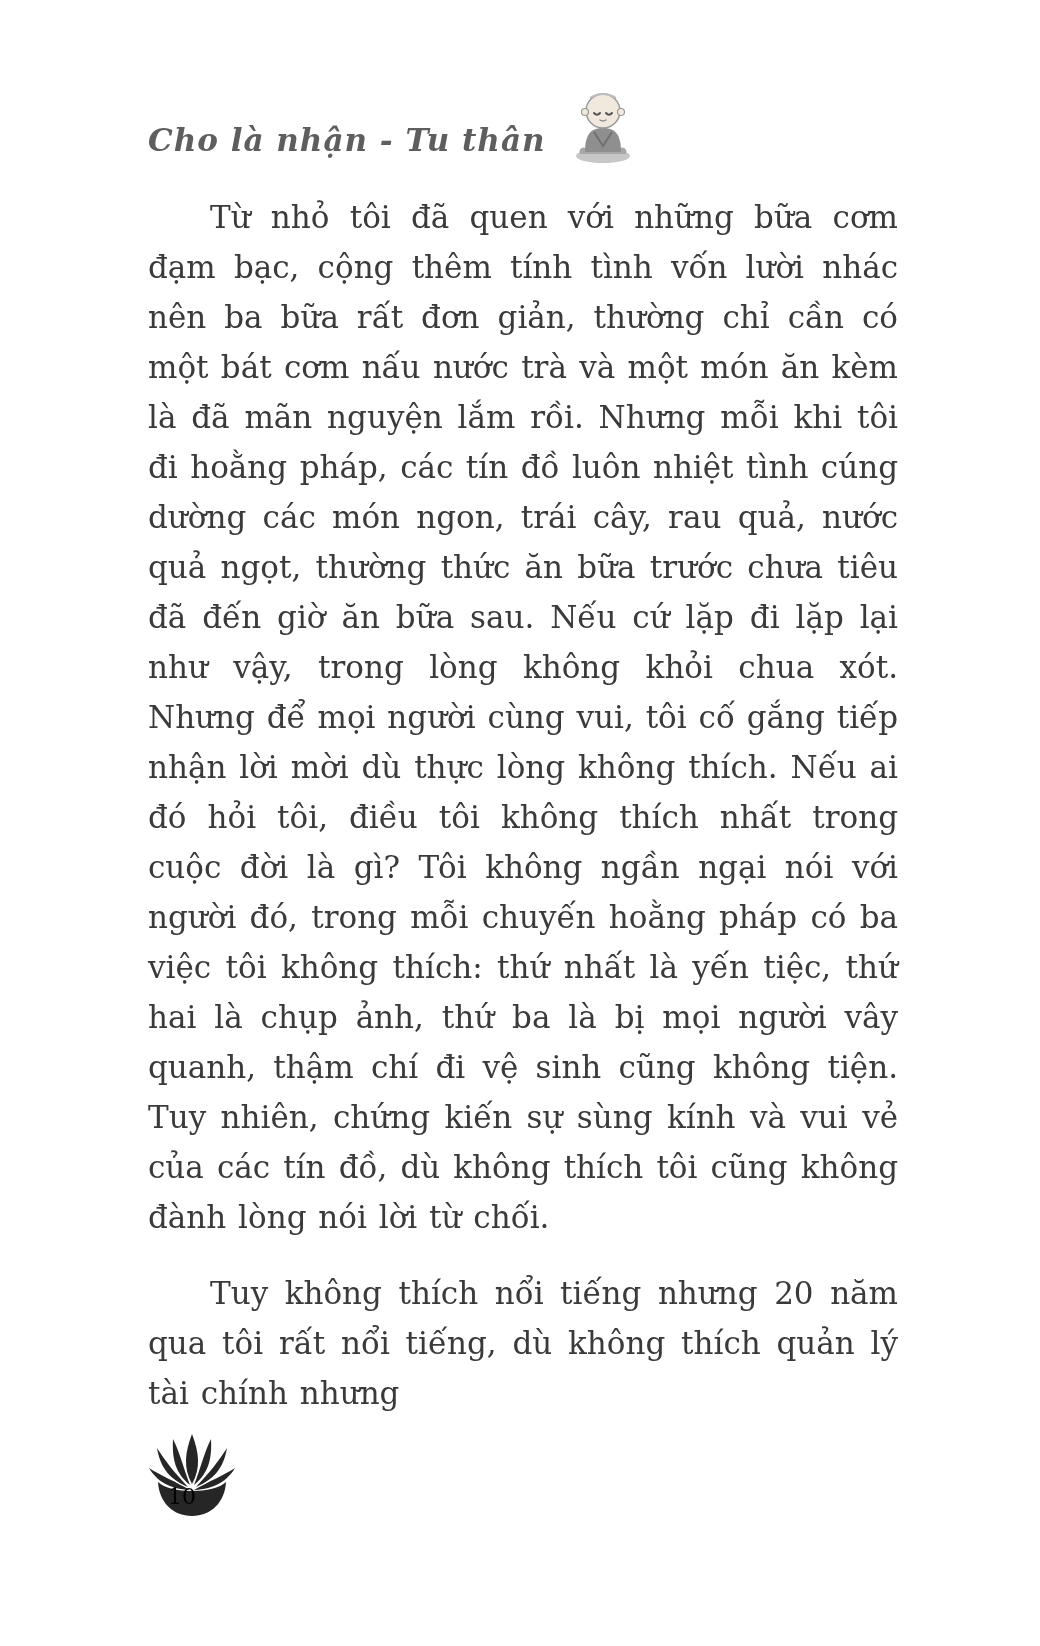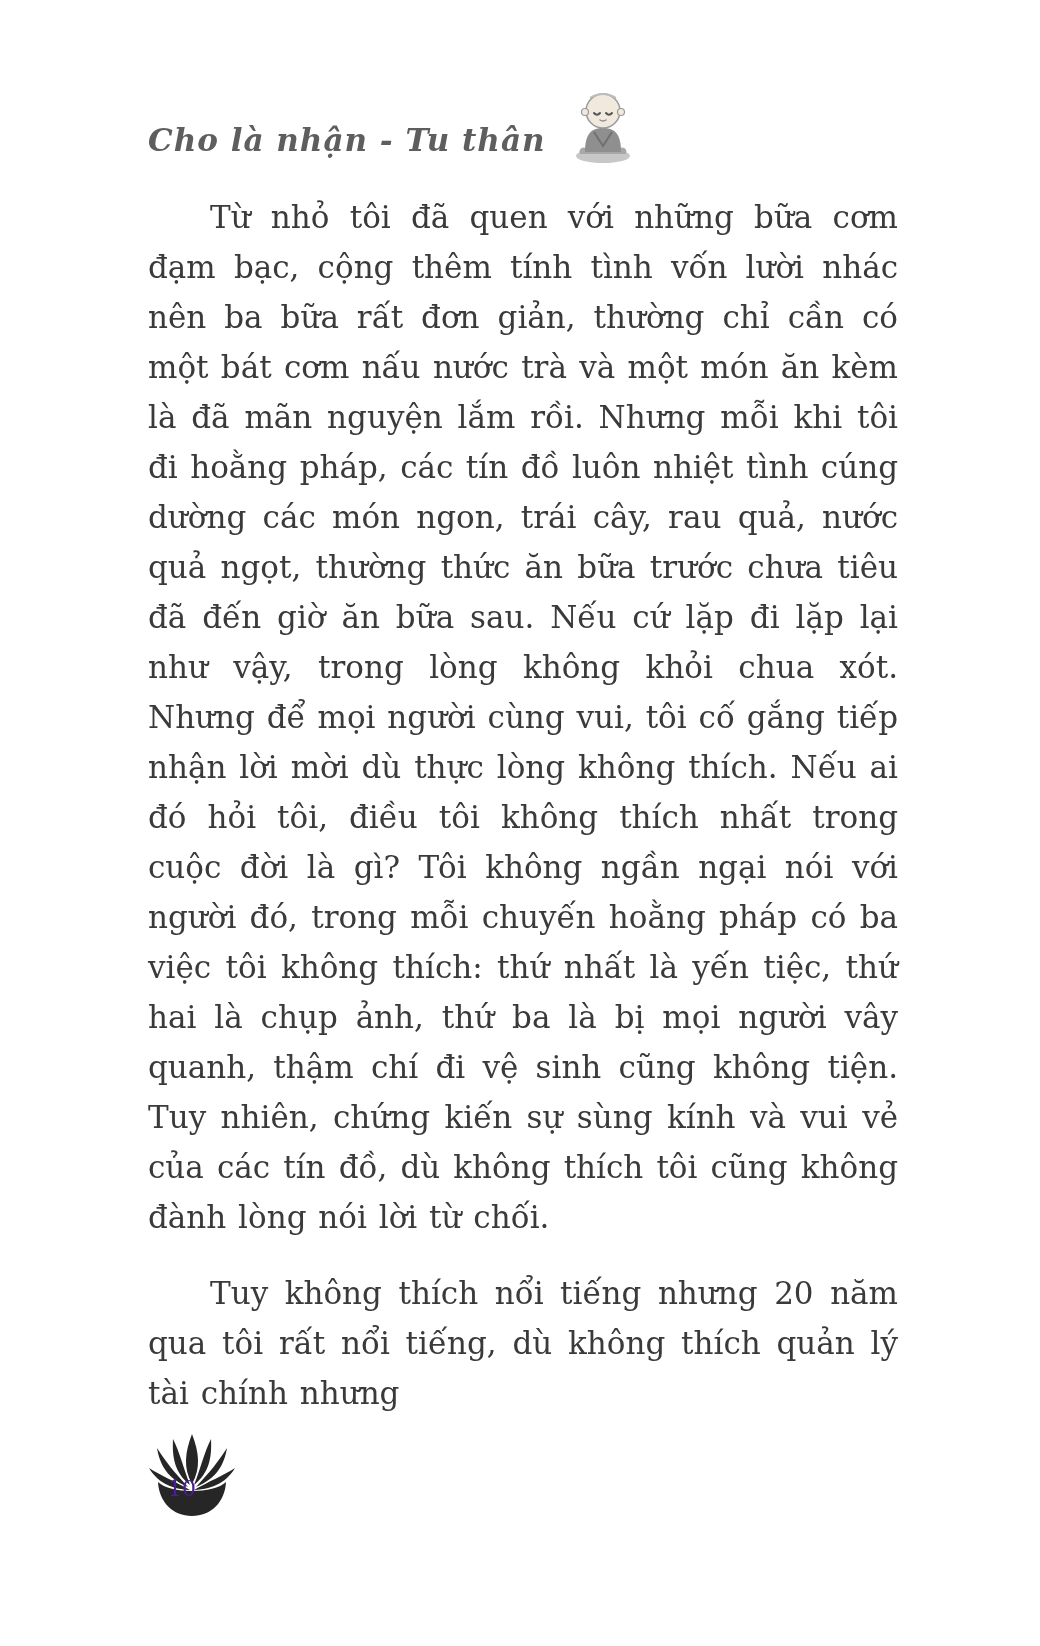--- a/index.html
+++ b/index.html
@@ -49,22 +49,22 @@
     position: absolute;
     left: 146px;
     top: 1432px;
     width: 92px;
     height: 90px;
   }
   .lotus-wrap { position: relative; width: 92px; height: 90px; }
   .page-number {
     position: absolute;
     left: 22px;
-    top: 44px;
-    color: #4c1d95;
+    top: 52px;
+    color: #000000;
     font-size: 22px;
     font-family: "DejaVu Serif", serif;
     text-align: center;
   }
 </style>
 </head>
 <body>
 
 <div class="page">
 

